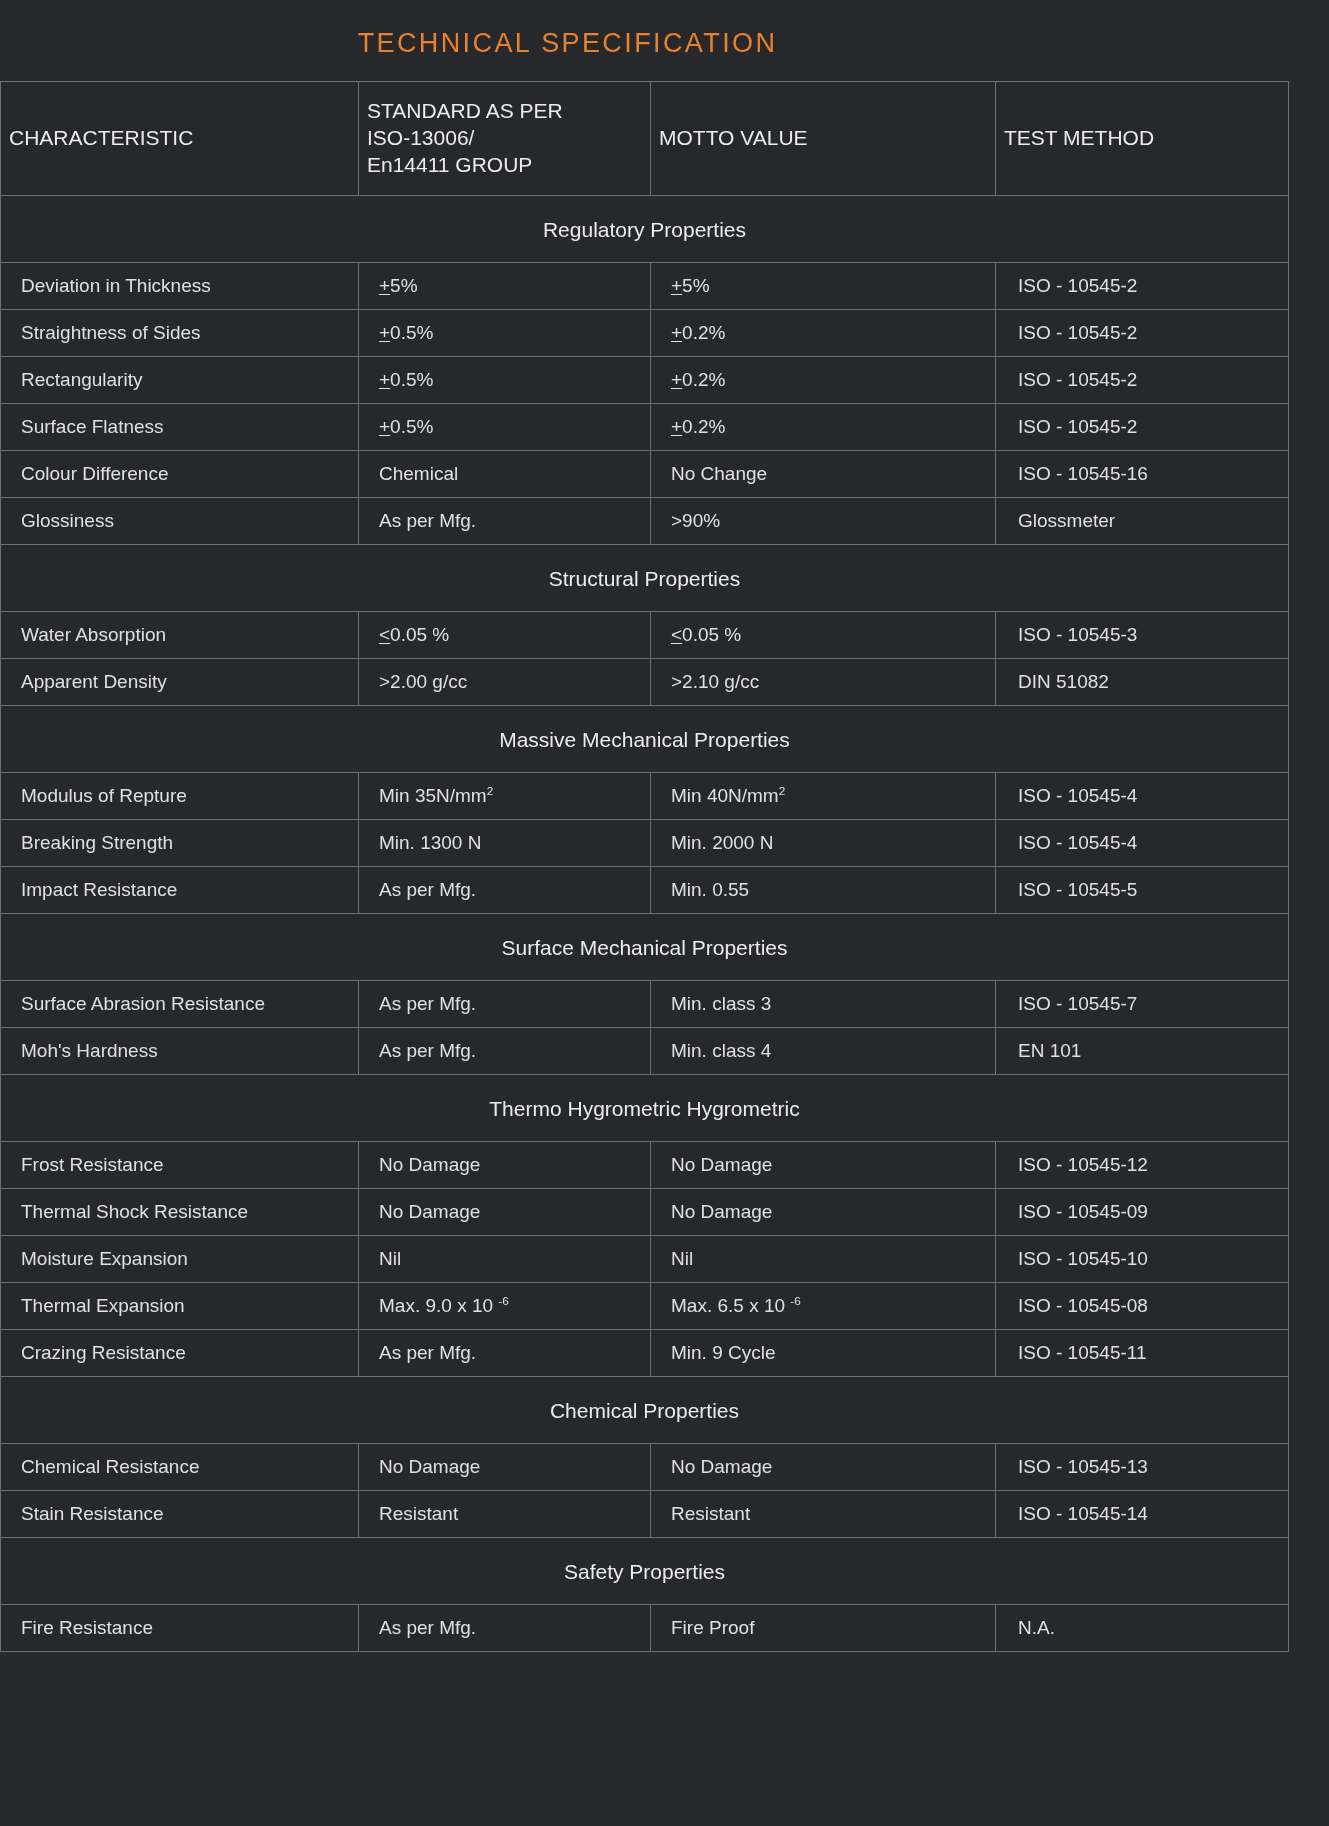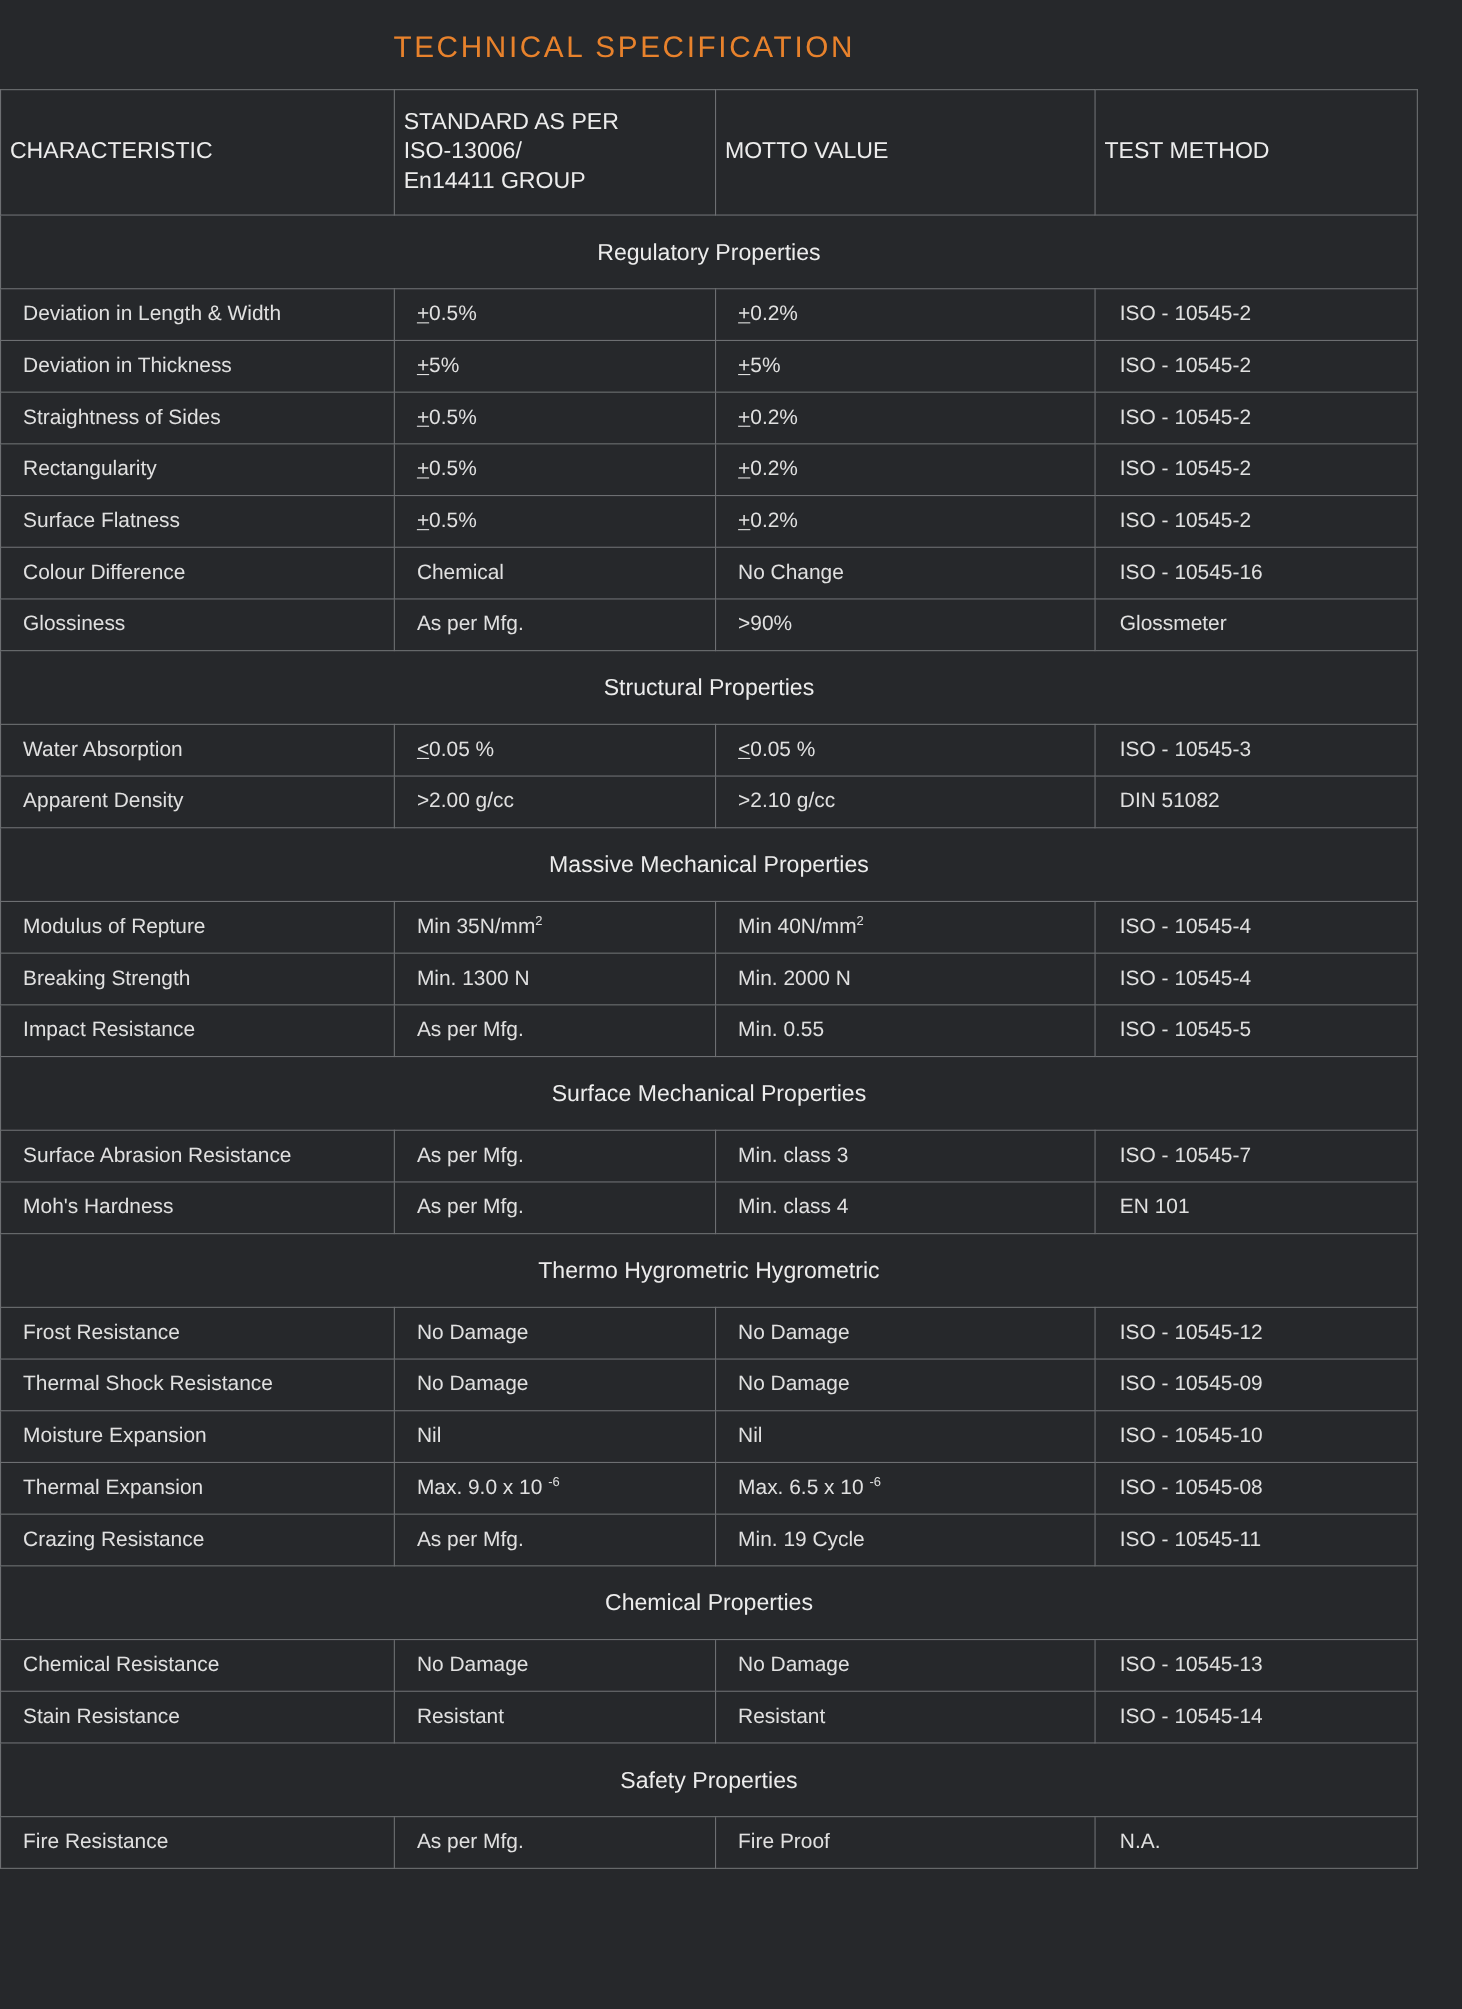--- a/index.html
+++ b/index.html
@@ -95,26 +95,20 @@
         </th>
         <th>MOTTO VALUE</th>
         <th>TEST METHOD</th>
       </tr>
     </thead>
     <tbody id="table-body">
         <tr class="section-row">
           <td colspan="4">Regulatory Properties</td>
         </tr>
         <tr class="data-row">
-          <td class="ch">Deviation in Length &amp; Width</td>
-          <td class="val"><span class="u">+</span>0.5%</td>
-          <td class="val"><span class="u">+</span>0.2%</td>
-          <td class="tm">ISO - 10545-2</td>
-        </tr>
-        <tr class="data-row">
           <td class="ch">Deviation in Thickness</td>
           <td class="val"><span class="u">+</span>5%</td>
           <td class="val"><span class="u">+</span>5%</td>
           <td class="tm">ISO - 10545-2</td>
         </tr>
         <tr class="data-row">
           <td class="ch">Straightness of Sides</td>
           <td class="val"><span class="u">+</span>0.5%</td>
           <td class="val"><span class="u">+</span>0.2%</td>
           <td class="tm">ISO - 10545-2</td>
@@ -217,21 +211,21 @@
         </tr>
         <tr class="data-row">
           <td class="ch">Thermal Expansion</td>
           <td class="val">Max. 9.0 x 10 <sup>-6</sup></td>
           <td class="val">Max. 6.5 x 10 <sup>-6</sup></td>
           <td class="tm">ISO - 10545-08</td>
         </tr>
         <tr class="data-row">
           <td class="ch">Crazing Resistance</td>
           <td class="val">As per Mfg.</td>
-          <td class="val">Min. 19 Cycle</td>
+          <td class="val">Min. 9 Cycle</td>
           <td class="tm">ISO - 10545-11</td>
         </tr>
         <tr class="section-row">
           <td colspan="4">Chemical Properties</td>
         </tr>
         <tr class="data-row">
           <td class="ch">Chemical Resistance</td>
           <td class="val">No Damage</td>
           <td class="val">No Damage</td>
           <td class="tm">ISO - 10545-13</td>

